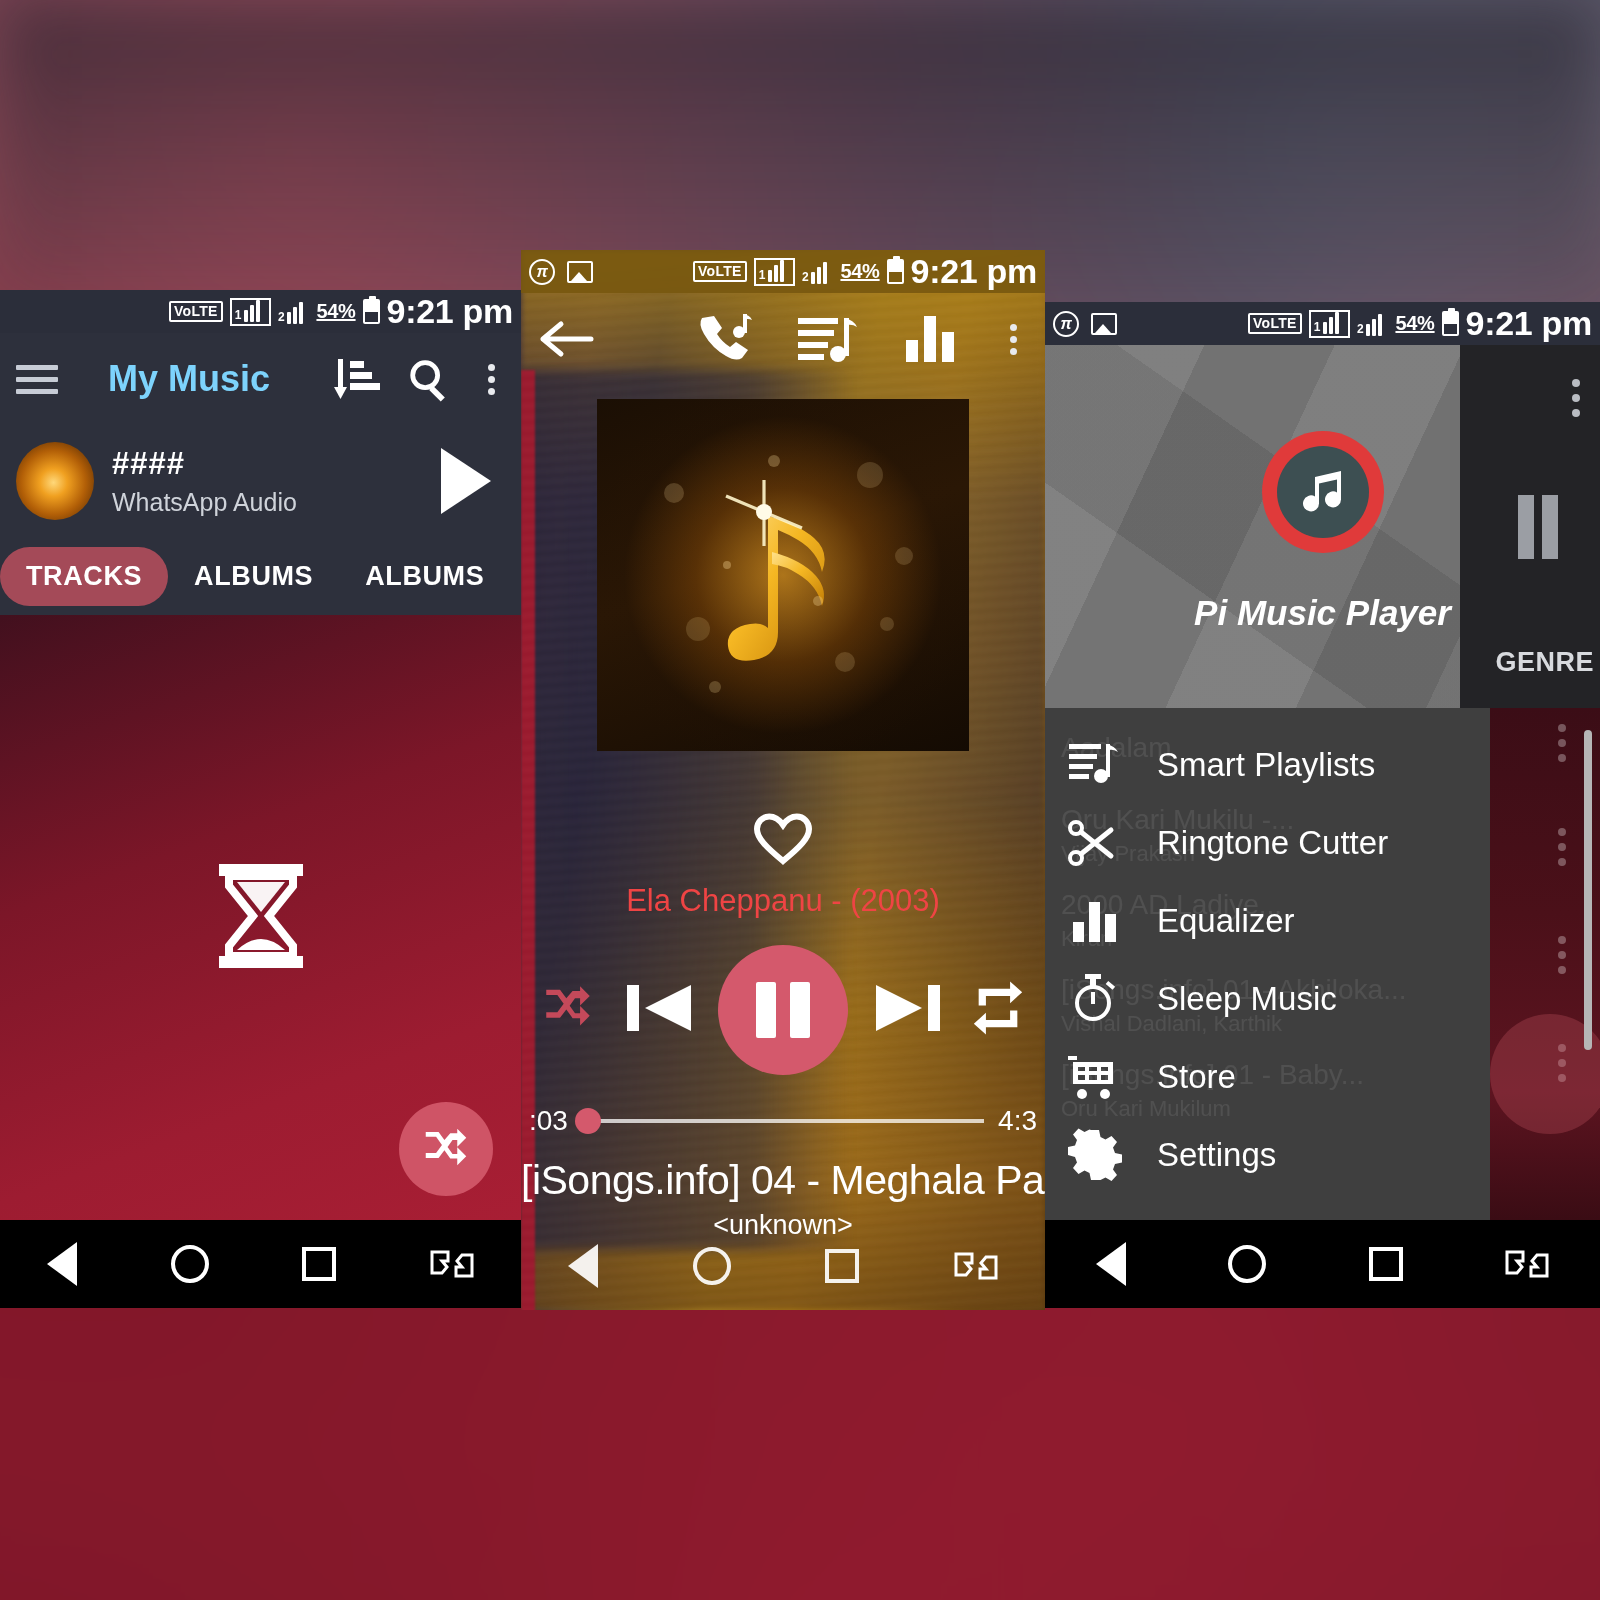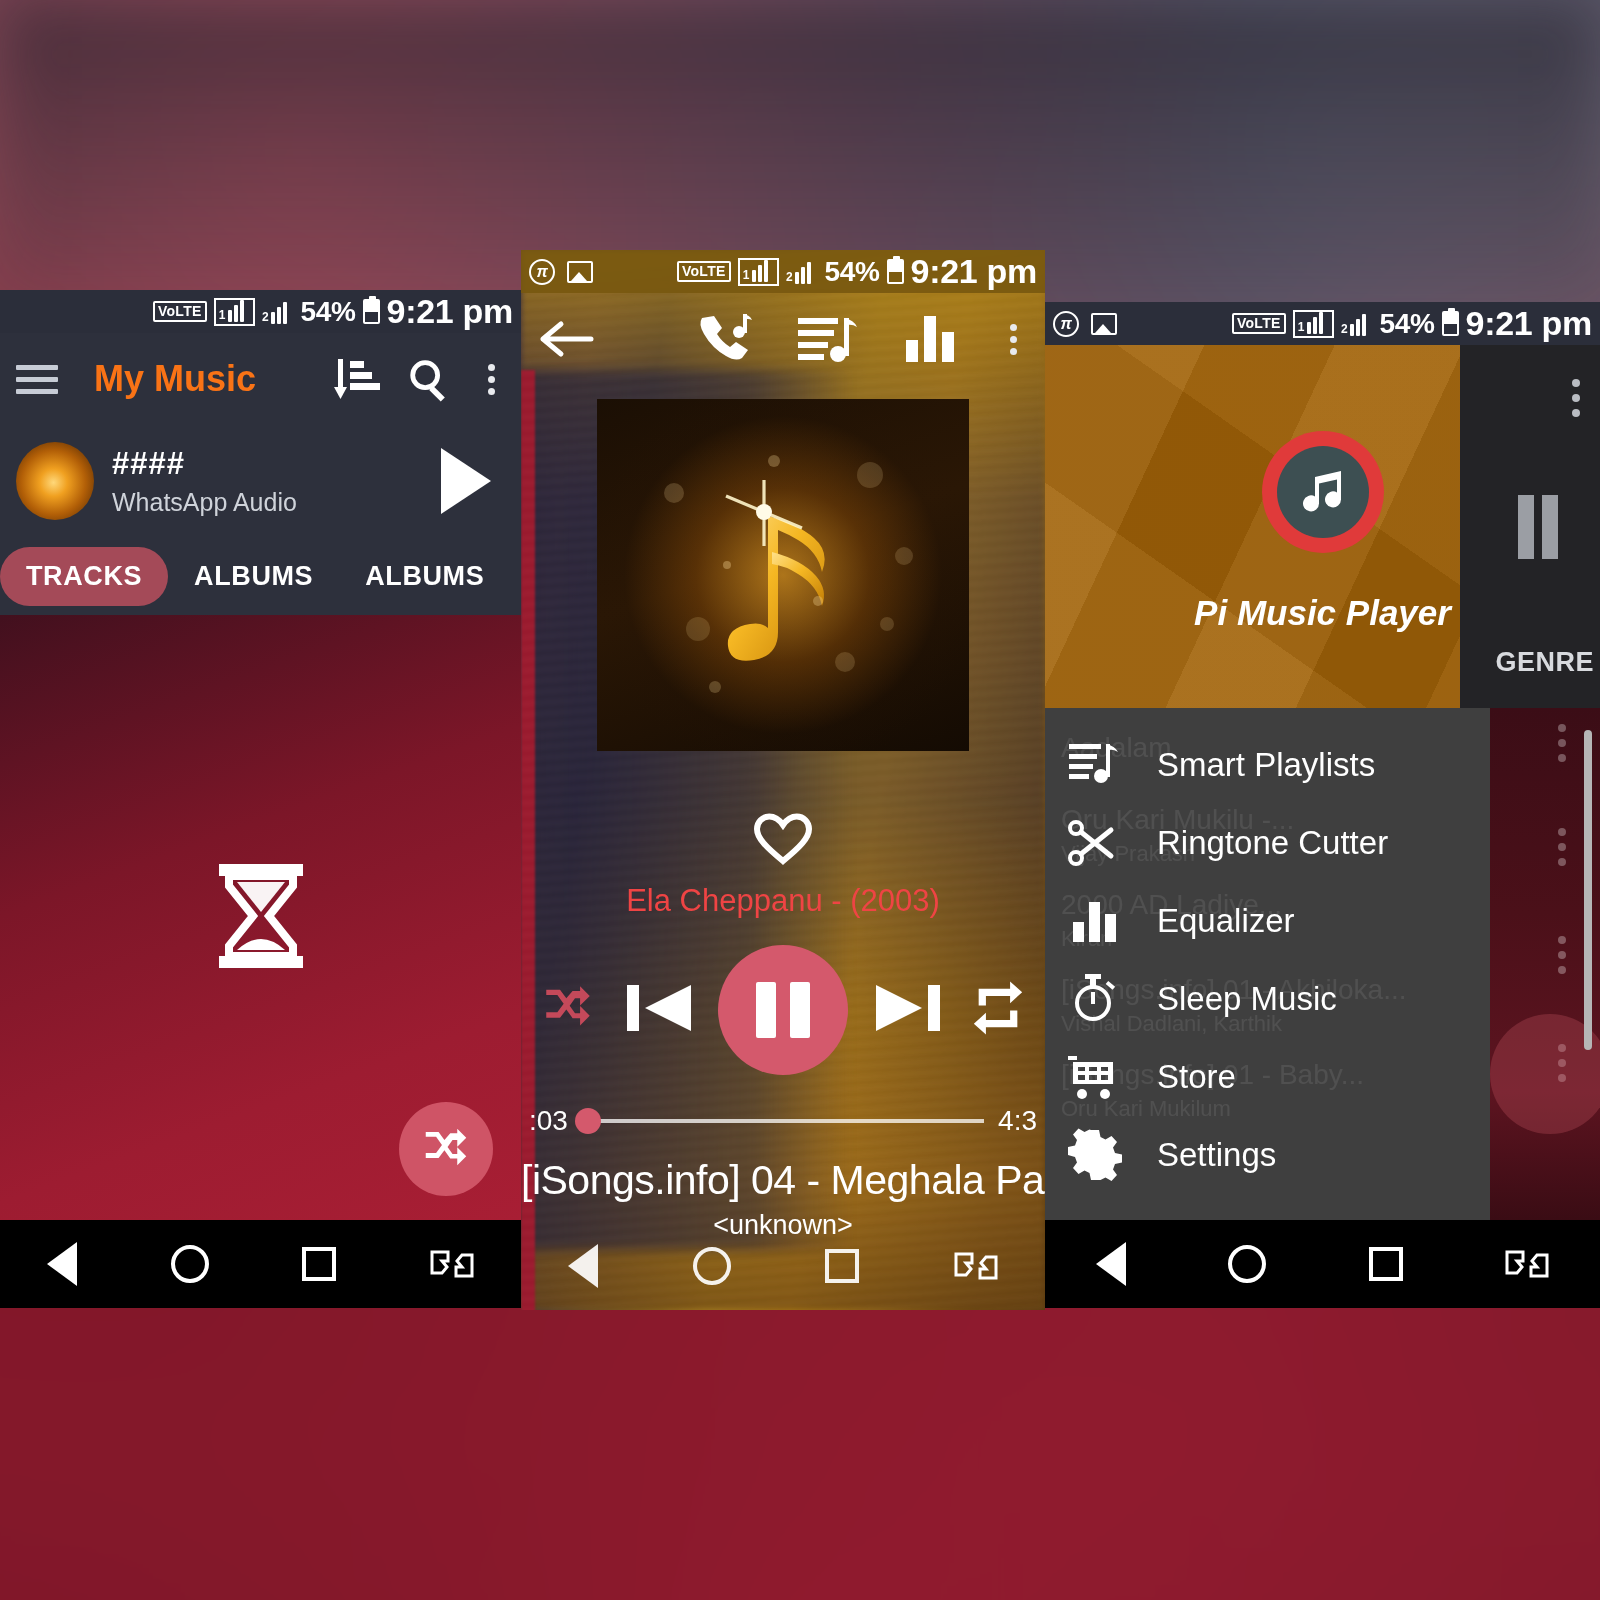--- a/index.html
+++ b/index.html
@@ -47,41 +47,41 @@
     padding:0px 3px; line-height:17px; letter-spacing:.3px; background:transparent;
   }
   .sig { display:flex; align-items:flex-end; gap:2px; height:24px; }
   .sig i { display:block; width:4px; background:#fff; border-radius:1px; }
   .sig i:nth-child(1){height:8px}.sig i:nth-child(2){height:12px}
   .sig i:nth-child(3){height:17px}.sig i:nth-child(4){height:22px}
   .sig.boxed { border:2px solid #fff; padding:2px 3px 2px 3px; height:28px; align-items:flex-end; }
   .simnum { font-size:12px; align-self:flex-end; margin-right:1px; }
   .batt { width:17px; height:25px; border:2px solid #fff; border-radius:2px; position:relative; background:linear-gradient(180deg,#fff 54%,transparent 54%); }
   .batt::before { content:""; position:absolute; top:-5px; left:4px; width:7px; height:4px; background:#fff; border-radius:1px; }
-  .pct { font-size:28px; }
+  .pct { font-size:20px;text-decoration:underline; }
   .clock { font-size:34px; }
   .pi-ico { width:26px;height:26px;border:2px solid #fff;border-radius:50%;display:flex;align-items:center;justify-content:center;font-size:16px;font-style:italic;line-height:1;}
   .img-ico { width:26px;height:22px;border:2px solid #fff;border-radius:2px;position:relative;overflow:hidden; }
   .img-ico::after{content:"";position:absolute;left:2px;bottom:0;width:0;height:0;border-left:8px solid transparent;border-right:8px solid transparent;border-bottom:9px solid #fff;}
 
   
   .navbar { background:#000; height:88px; display:flex; align-items:center; justify-content:space-around; }
   .nav-back { width:0;height:0;border-top:22px solid transparent;border-bottom:22px solid transparent;border-right:30px solid #fff; }
   .nav-home { width:38px;height:38px;border:4px solid #fff;border-radius:50%; }
   .nav-rec { width:34px;height:34px;border:4px solid #fff; }
   .nav-split { width:44px;height:36px;position:relative; }
   .nav-split svg { width:100%; height:100%; }
 
   
   #panel-left { left:0; top:290px; width:521px; height:1018px; background:#2d303c; }
   #panel-left .statusbar { background:#2b2e3a; justify-content:flex-end; }
   .l-appbar { height:92px; display:flex; align-items:center; padding:0 16px; background:#2d303c; gap:6px; }
   .hamburger { width:42px; display:flex; flex-direction:column; gap:7px; cursor:pointer; }
   .hamburger span { display:block; height:5px; background:#c7ccd6; border-radius:1px; }
-  .l-title { color:#f97316; font-size:36px; font-weight:bold; margin-left:30px; }
+  .l-title { color:#7dd3fc; font-size:36px; font-weight:bold; margin-left:44px; }
   .l-actions { margin-left:auto; display:flex; align-items:center; gap:26px; }
   .sort-ico { width:48px;height:48px;position:relative; }
   .sort-ico svg{width:100%;height:100%;}
   .search-ico { width:46px;height:46px; }
   .search-ico svg{width:100%;height:100%;}
   .kebab { display:flex;flex-direction:column;gap:5px;align-items:center;padding:6px 10px; }
   .kebab b { width:7px;height:7px;border-radius:50%;background:#e8eaee;display:block; }
   .l-nowplaying { height:112px; display:flex; align-items:center; padding:0 16px; gap:18px; }
   .l-art { width:78px;height:78px;border-radius:50%;flex:none;
     background:radial-gradient(circle at 48% 52%, #ffd87a 0%, #f0a020 24%, #b25f07 56%, #3b1a02 100%); }
@@ -146,21 +146,21 @@
   .m-seekbar { flex:1; height:4px; background:rgba(255,255,255,.75); position:relative; }
   .m-seekdot { position:absolute; left:1.5%; top:50%; transform:translate(-50%,-50%); width:26px;height:26px;border-radius:50%;background:#d4596c; }
   .m-bottom-title { position:relative;z-index:4; text-align:center; color:#fff; font-size:41px; margin-top:20px; white-space:nowrap; letter-spacing:-.5px; }
   .m-bottom-sub { position:relative;z-index:4; text-align:center; color:#fff; font-size:27px; margin-top:6px; }
   #panel-mid .navbar { position:absolute; left:0; bottom:0; width:100%; z-index:5; background:rgba(0,0,0,.0); }
   #panel-mid .navbar .nav-back,#panel-mid .navbar .nav-home,#panel-mid .navbar .nav-rec { opacity:.92; }
 
   
   #panel-right { left:1045px; top:302px; width:555px; height:1006px; background:#120507; }
   #panel-right .statusbar { background:#2b2e3a; }
-  .r-header { height:363px; background:#a16207; position:relative; overflow:hidden; }
+  .r-header { height:363px; background:#737373; position:relative; overflow:hidden; }
   .r-header .poly { position:absolute; inset:0;
      background:
       linear-gradient(115deg, rgba(255,255,255,.06) 0 22%, rgba(0,0,0,.05) 22% 40%, rgba(255,255,255,.05) 40% 58%, rgba(0,0,0,.06) 58% 76%, rgba(255,255,255,.04) 76% 100%),
       linear-gradient(35deg, rgba(255,255,255,.05) 0 30%, rgba(0,0,0,.05) 30% 55%, rgba(255,255,255,.04) 55% 100%);
   }
   .r-logo { position:absolute; left:50%; top:86px; transform:translateX(-50%);
     width:122px;height:122px;border-radius:50%;background:#e03a3a;
     display:flex;align-items:center;justify-content:center; }
   .r-logo .inner { width:92px;height:92px;border-radius:50%;background:#3d4f52;display:flex;align-items:center;justify-content:center; }
   .r-appname { position:absolute; left:50%; top:248px; transform:translateX(-50%);

